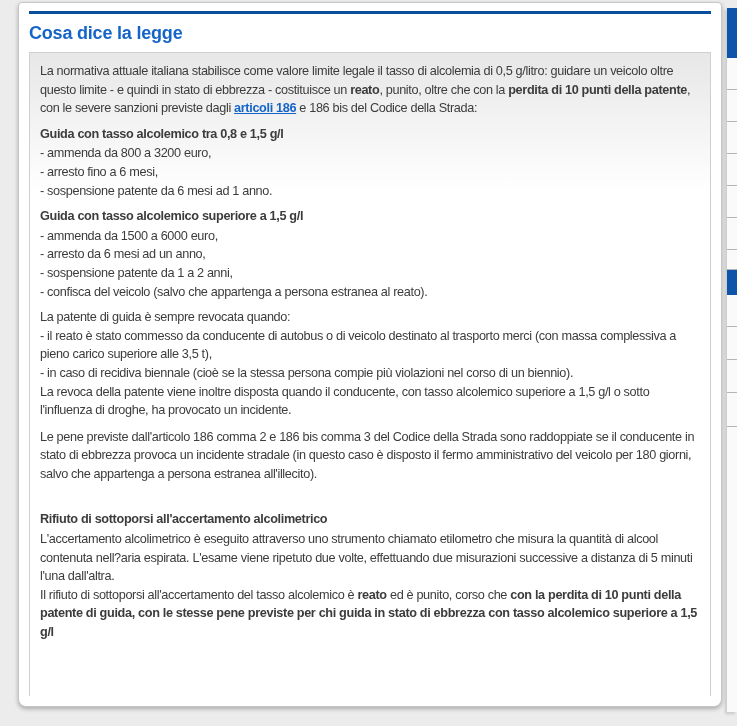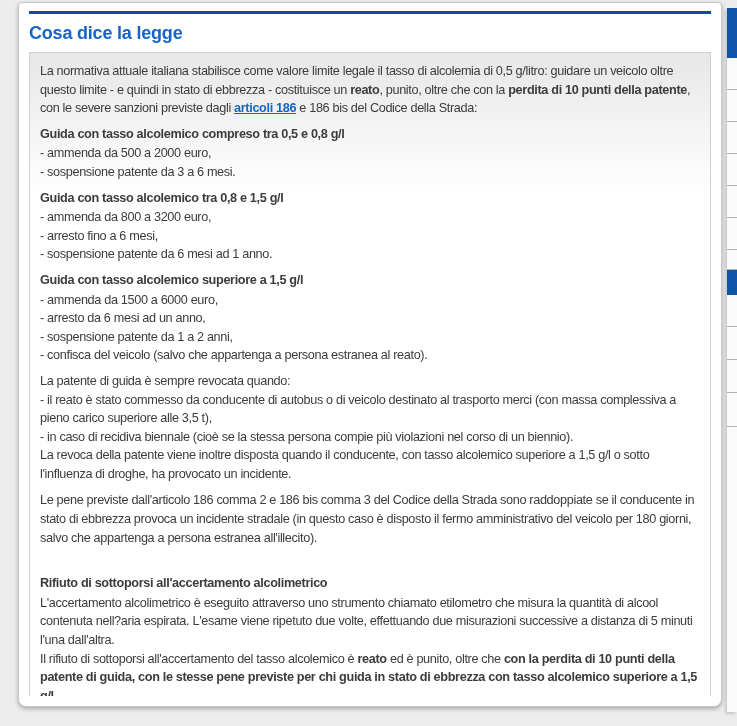--- a/index.html
+++ b/index.html
@@ -84,25 +84,20 @@
 </head>
 <body>
 
 <div class="card">
   <div class="top-rule"></div>
   <h1 class="page-title">Cosa dice la legge</h1>
 
   <div class="panel">
     <p class="intro"><span>La normativa attuale italiana stabilisce come valore limite legale il tasso di alcolemia di 0,5 g/litro: guidare un veicolo oltre questo limite - e quindi in stato di ebbrezza - costituisce un </span><span class="b">reato</span><span>, punito, oltre che con la </span><span class="b">perdita di 10 punti della patente</span><span>, con le severe sanzioni previste dagli </span><a class="lnk b" href="#">articoli 186</a><span> e 186 bis del Codice della Strada:</span></p>
 
-    <div class="sec">
-      <p class="h">Guida con tasso alcolemico compreso tra 0,5 e 0,8 g/l</p>
-      <p>- ammenda da 500 a 2000 euro,</p>
-      <p>- sospensione patente da 3 a 6 mesi.</p>
-    </div>
 
     <div class="sec">
       <p class="h">Guida con tasso alcolemico tra 0,8 e 1,5 g/l</p>
       <p>- ammenda da 800 a 3200 euro,</p>
       <p>- arresto fino a 6 mesi,</p>
       <p>- sospensione patente da 6 mesi ad 1 anno.</p>
     </div>
 
     <div class="sec">
       <p class="h">Guida con tasso alcolemico superiore a 1,5 g/l</p>
@@ -115,21 +110,21 @@
     <p class="preline revoca">La patente di guida è sempre revocata quando:
 - il reato è stato commesso da conducente di autobus o di veicolo destinato al trasporto merci (con massa complessiva a pieno carico superiore alle 3,5 t),
 - in caso di recidiva biennale (cioè se la stessa persona compie più violazioni nel corso di un biennio).
 La revoca della patente viene inoltre disposta quando il conducente, con tasso alcolemico superiore a 1,5 g/l o sotto l'influenza di droghe, ha provocato un incidente.</p>
 
     <p>Le pene previste dall'articolo 186 comma 2 e 186 bis comma 3 del Codice della Strada sono raddoppiate se il conducente in stato di ebbrezza provoca un incidente stradale (in questo caso è disposto il fermo amministrativo del veicolo per 180 giorni, salvo che appartenga a persona estranea all'illecito).</p>
 
     <div class="rifiuto">
       <p class="h">Rifiuto di sottoporsi all'accertamento alcolimetrico</p>
       <p>L'accertamento alcolimetrico è eseguito attraverso uno strumento chiamato etilometro che misura la quantità di alcool contenuta nell?aria espirata. L'esame viene ripetuto due volte, effettuando due misurazioni successive a distanza di 5 minuti l'una dall'altra.</p>
-      <p><span>Il rifiuto di sottoporsi all'accertamento del tasso alcolemico è </span><span class="b">reato</span><span> ed è punito, oltre che </span><span class="b">con la perdita di 10 punti della patente di guida, con le stesse pene previste per chi guida in stato di ebbrezza con tasso alcolemico superiore a 1,5 g/l</span></p>
+      <p><span>Il rifiuto di sottoporsi all'accertamento del tasso alcolemico è </span><span class="b">reato</span><span> ed è punito, corso che </span><span class="b">con la perdita di 10 punti della patente di guida, con le stesse pene previste per chi guida in stato di ebbrezza con tasso alcolemico superiore a 1,5 g/l</span></p>
     </div>
   </div>
 </div>
 
 <div class="side-menu">
   <div class="mi sel" style="height:50px"></div>
   <div class="mi" style="height:32px"></div>
   <div class="mi" style="height:32px"></div>
   <div class="mi" style="height:32px"></div>
   <div class="mi" style="height:32px"></div>

